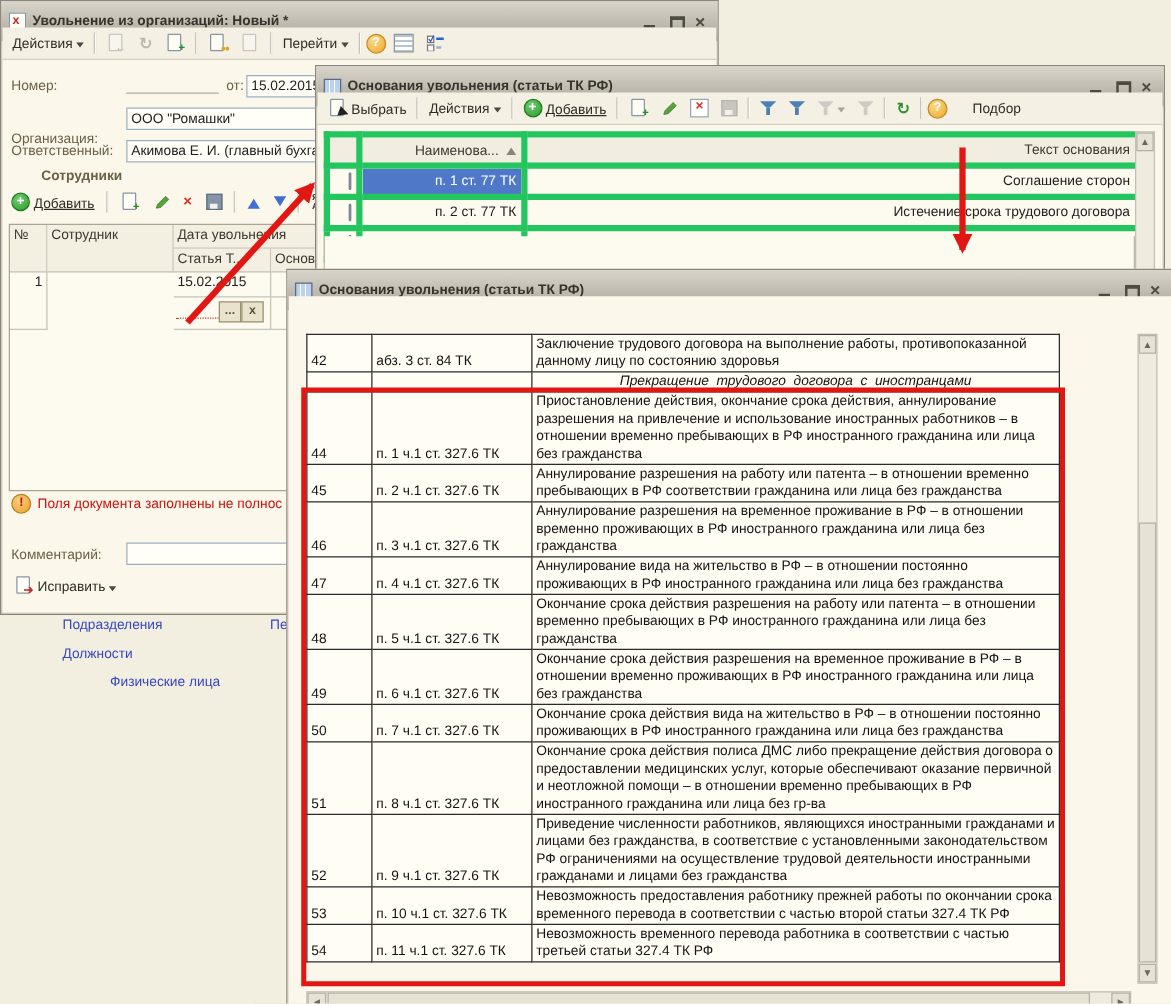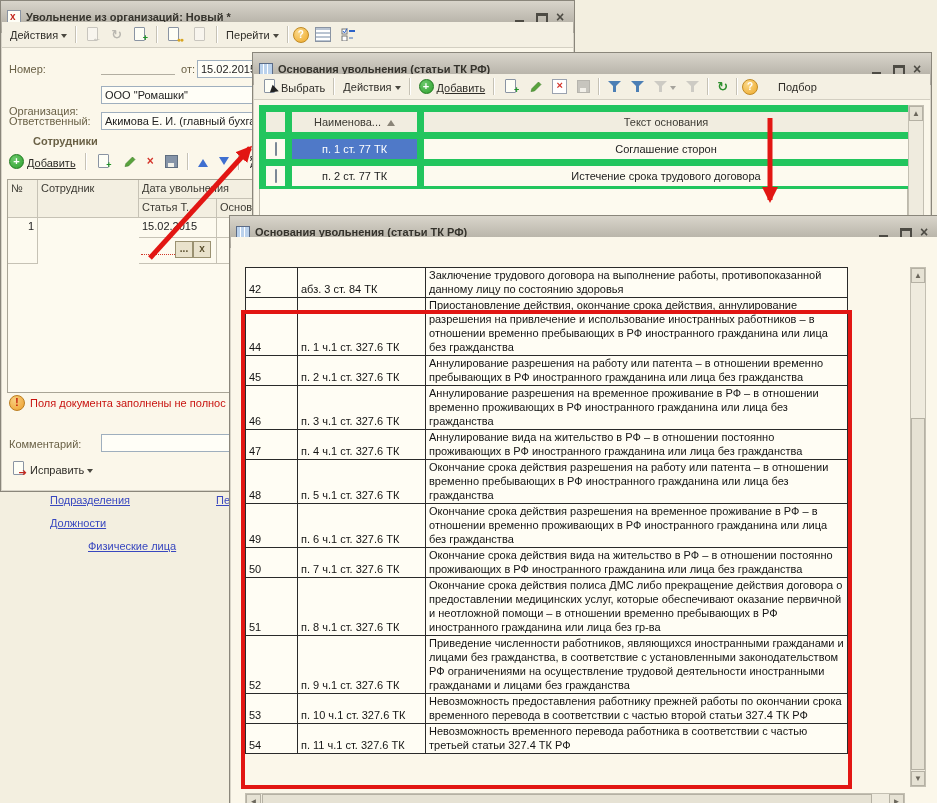--- a/index.html
+++ b/index.html
@@ -52,28 +52,28 @@
   .sortaz .a1{top:0;}
   .sortaz .a2{top:7px;}
   .sortaz:after{content:"";position:absolute;right:1px;top:2px;border:3px solid transparent;border-top:6px solid #3F6FD0;}
   
   .lbl{position:absolute;color:#6A6146;}
   .inp{position:absolute;background:#FFFEF7;border:1px solid #9FAFBE;height:16px;line-height:16px;padding:0 3px;white-space:nowrap;overflow:hidden;}
   .ufield{position:absolute;height:15px;border-bottom:1px solid #B2AEA1;}
   .sect{position:absolute;font-weight:bold;color:#6A6146;margin-left:24px;}
   .mini-btn{display:inline-block;height:15px;min-width:16px;background:#E9E2CC;border:1px solid #9A9171;color:#5C5130;font-weight:bold;font-size:10px;line-height:13px;text-align:center;vertical-align:top;}
   .warnic{width:14px;height:14px;border-radius:50%;background:radial-gradient(circle at 35% 30%,#F7CF7F,#EE9F2C);border:1px solid #BB7D1E;color:#C01000;font-weight:bold;font-size:10px;line-height:13px;text-align:center;flex:none;}
-  .dlink{position:absolute;color:#3847BF;text-decoration:underline;cursor:pointer;white-space:nowrap;padding-left:48px;}
+  .dlink{position:absolute;color:#3847BF;cursor:pointer;white-space:nowrap;padding-left:48px;}
   
   #emp-grid{position:absolute;left:6px;top:178px;width:420px;height:212px;background:#FDFAEF;border:1px solid #A8A496;}
   .gcell{position:absolute;box-sizing:border-box;border-right:1px solid #C6C2B5;border-bottom:1px solid #C6C2B5;padding:2px 3px;overflow:hidden;}
   .ghead{background:#F3EFE1;color:#3C3A33;}
   
   #list-table{position:absolute;left:6px;top:52px;border-collapse:collapse;table-layout:fixed;width:649px;background:#FDFAEF;}
-  #list-table th,#list-table td{border:7px solid #22c55e;height:20px;padding:0 4px;font-size:11px;font-weight:normal;text-align:center;white-space:nowrap;overflow:hidden;}
+  #list-table th,#list-table td{border:5px solid #22c55e;height:20px;padding:0 4px;font-size:11px;font-weight:normal;text-align:right;white-space:nowrap;overflow:hidden;}
   #list-table th{background:#F1EDE0;color:#3C3A33;}
   .selcell{background:#4F79C8;color:#FFFFFF;}
   .list-empty{position:absolute;left:6px;top:136px;width:649px;height:90px;background:#FDFAEF;border:1px solid #BDB9AC;border-top:none;box-sizing:border-box;}
   
   #ref-content{position:absolute;left:1px;right:1px;top:21px;bottom:1px;background:#FBF7EA;overflow:hidden;}
   #ref-table{position:absolute;left:14px;top:30px;width:602px;border-collapse:collapse;table-layout:fixed;background:#FFFDF4;}
   #ref-table td{border:1px solid #2A2A2A;vertical-align:bottom;padding:0 3px 1px 3px;font-size:11px;line-height:14px;color:#141414;word-wrap:break-word;}
   #ref-table tr.group td{text-align:center;font-style:italic;word-spacing:3px;}
   #red-box{position:absolute;border:4px solid #E21613;box-sizing:border-box;pointer-events:none;z-index:6;}
   
@@ -364,31 +364,36 @@
             <col style="width:422px">
           </colgroup>
         <tbody id="ref-tbody">
   <tr>
     <td>42</td>
     <td>абз. 3 ст. 84 ТК</td>
     <td>Заключение трудового договора на выполнение работы, противопоказанной данному лицу по состоянию здоровья</td>
   </tr>
 
 
+  <tr class="group inbox">
+    <td></td>
+    <td></td>
+    <td>Прекращение трудового договора с иностранцами</td>
+  </tr>
 
   <tr class="inbox">
     <td>44</td>
     <td>п. 1 ч.1 ст. 327.6 ТК</td>
     <td>Приостановление действия, окончание срока действия, аннулирование разрешения на привлечение и использование иностранных работников – в отношении временно пребывающих в РФ иностранного гражданина или лица без гражданства</td>
   </tr>
 
   <tr class="inbox">
     <td>45</td>
     <td>п. 2 ч.1 ст. 327.6 ТК</td>
-    <td>Аннулирование разрешения на работу или патента – в отношении временно пребывающих в РФ иностранного гражданина или лица без гражданства</td>
+    <td>Аннулирование разрешения на работу или патента – в отношении временно пребывающих в РФ соответствии гражданина или лица без гражданства</td>
   </tr>
 
   <tr class="inbox">
     <td>46</td>
     <td>п. 3 ч.1 ст. 327.6 ТК</td>
     <td>Аннулирование разрешения на временное проживание в РФ – в отношении временно проживающих в РФ иностранного гражданина или лица без гражданства</td>
   </tr>
 
   <tr class="inbox">
     <td>47</td>

